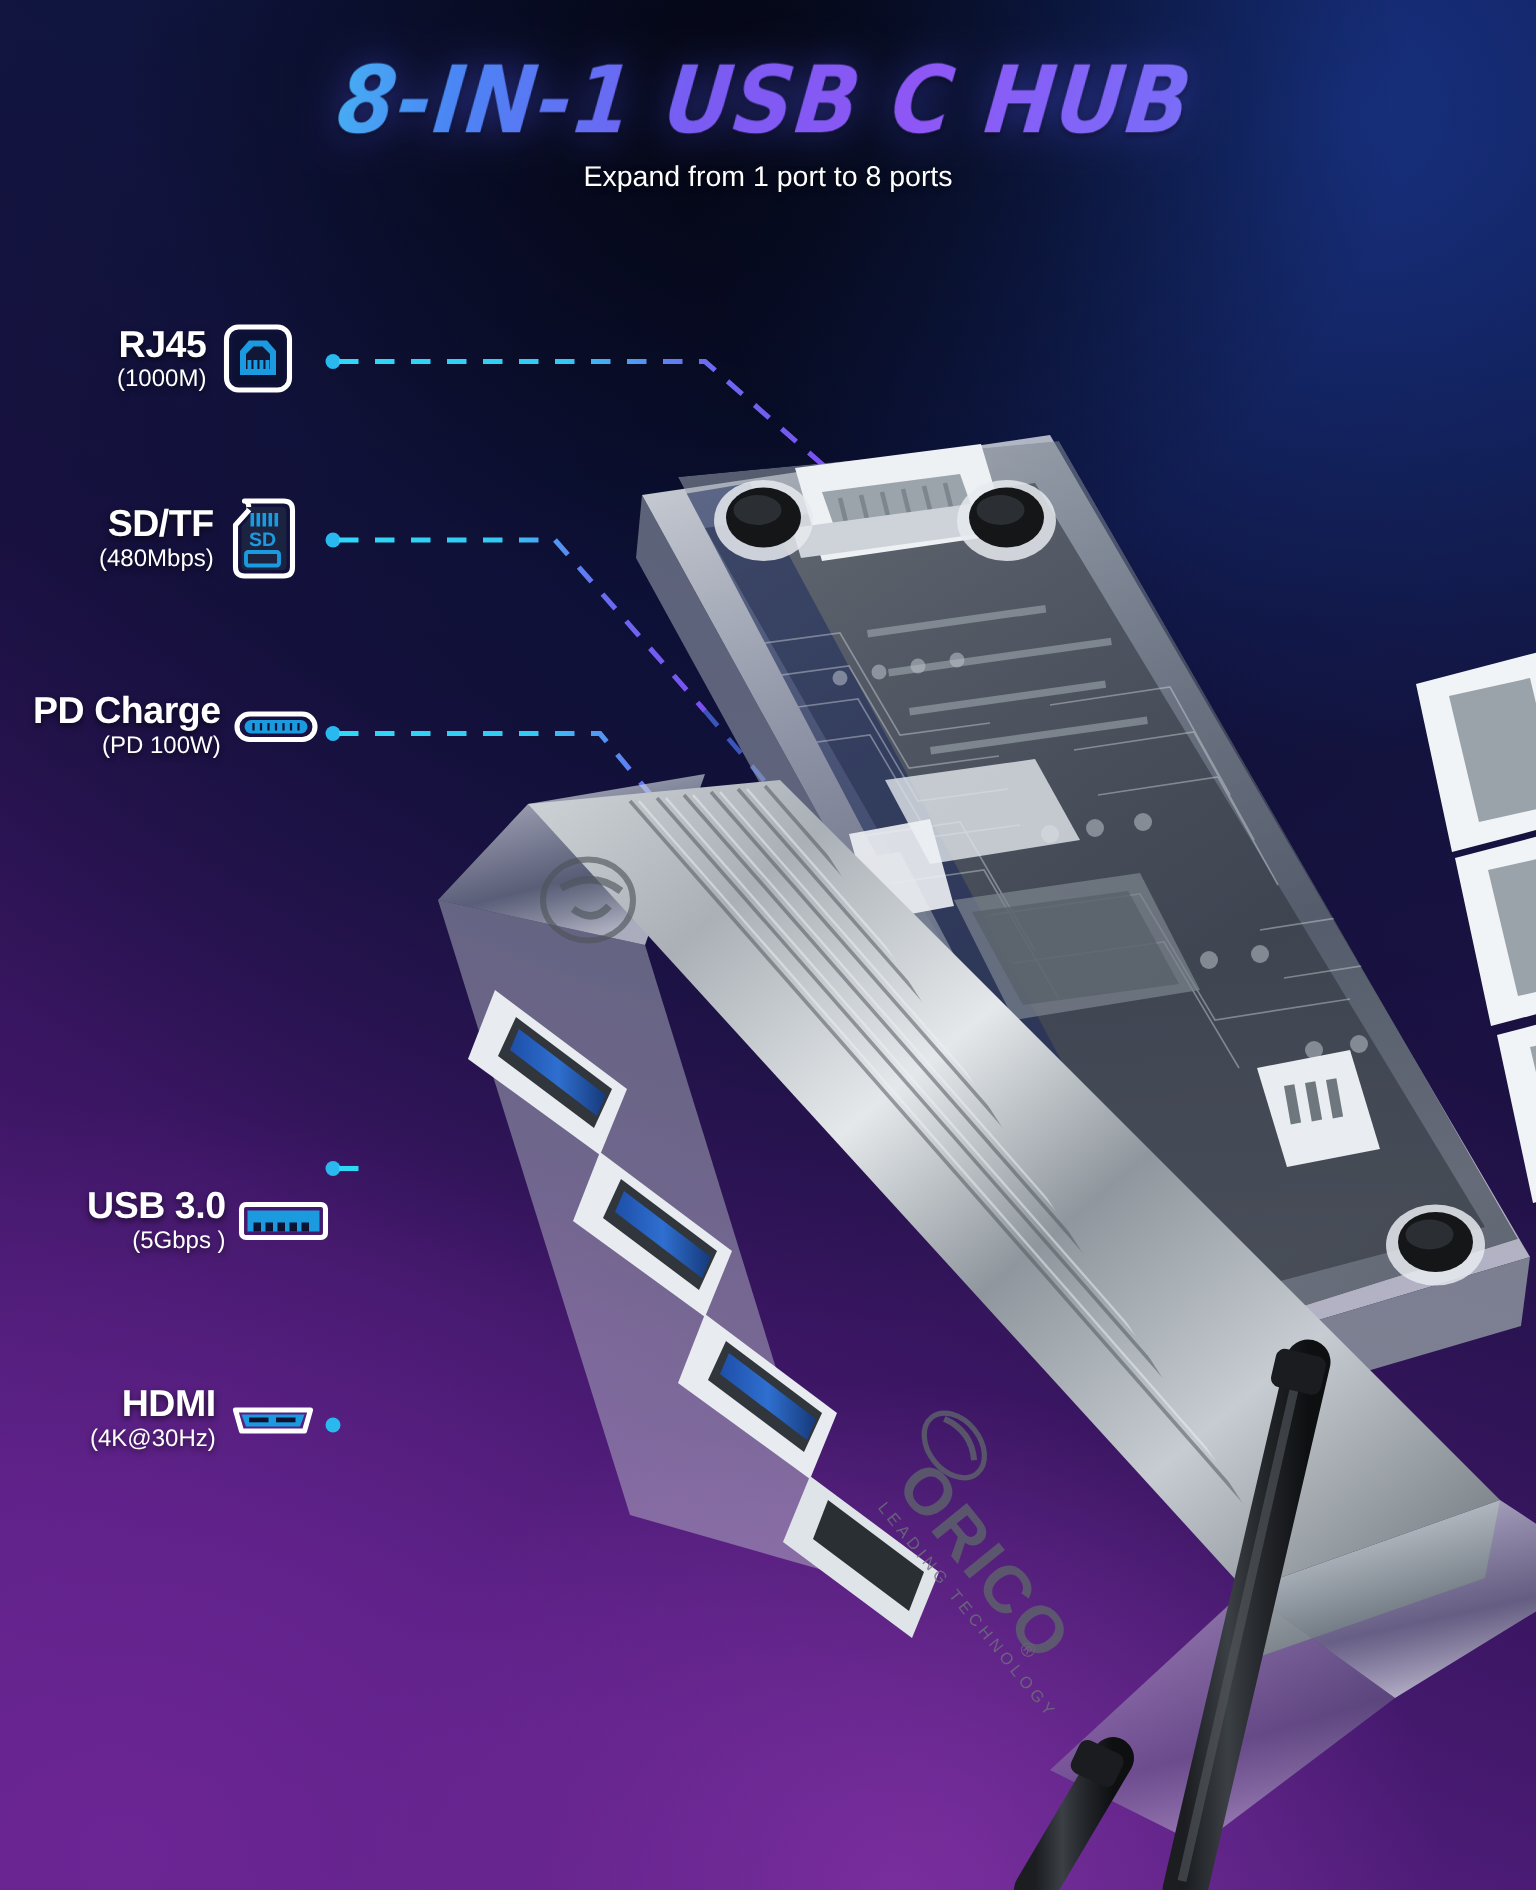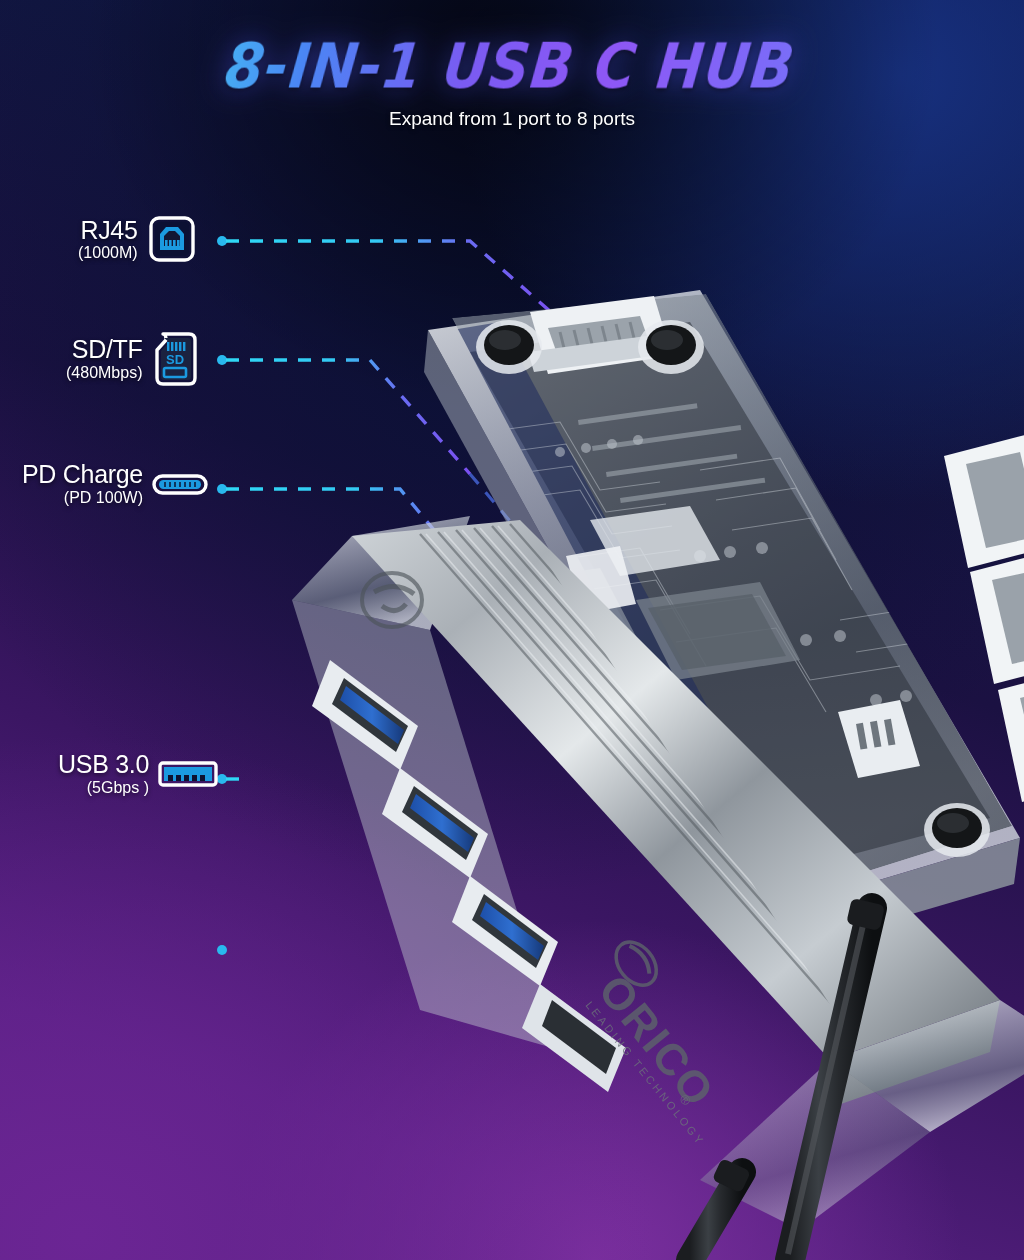--- a/index.html
+++ b/index.html
@@ -32,21 +32,21 @@
     transform:skewX(-6deg);
   }
   .subtitle{
     margin:10px 0 0;font-size:19px;color:#fff;font-weight:400;
     text-shadow:0 1px 4px rgba(0,0,0,.65);
   }
 
   
   .callout{position:absolute;display:flex;align-items:center;z-index:30;}
   .co-text{text-align:right;color:#fff;margin-right:9px;line-height:1.02;}
-  .co-main{font-size:25px;font-weight:normal;letter-spacing:-.3px;text-shadow:0 2px 4px rgba(0,0,0,.6);white-space:nowrap;}
+  .co-main{font-size:25px;font-weight:bold;letter-spacing:-.3px;text-shadow:0 2px 4px rgba(0,0,0,.6);white-space:nowrap;}
   .co-sub{font-size:16px;font-weight:normal;margin-top:2px;text-shadow:0 2px 4px rgba(0,0,0,.6);white-space:nowrap;}
 
   .icn{flex:0 0 auto;display:block;}
 
   
   .lines{position:absolute;inset:0;z-index:20;}
 
   
   .prod{position:absolute;inset:0;z-index:25;}
 </style>
@@ -407,32 +407,46 @@
           <line x1="18" y1="13" x2="18" y2="18"></line>
         <line x1="23" y1="13" x2="23" y2="18"></line>
           <line x1="28" y1="13" x2="28" y2="18"></line>
         <line x1="33" y1="13" x2="33" y2="18"></line>
           <line x1="38" y1="13" x2="38" y2="18"></line>
         <line x1="43" y1="13" x2="43" y2="18"></line>
       </g>
     </svg>
   </div>
 
-  <div class="callout" style="left:58px;top:752px;">
+  <div class="callout" style="left:58px;top:792px;">
     <div class="co-text">
       <div class="co-main">USB 3.0</div>
       <div class="co-sub">(5Gbps )</div>
     </div>
     <svg class="icn" width="60" height="34" viewBox="0 0 60 34">
       <rect x="2" y="6" width="56" height="22" rx="3" fill="none" stroke="#fff" stroke-width="3.4"></rect>
       <rect x="6" y="10" width="48" height="14" fill="#1b9ae0"></rect>
       <g fill="#0d1230">
         <rect x="10" y="18" width="5" height="6"></rect>
           <rect x="18" y="18" width="5" height="6"></rect>
         <rect x="26" y="18" width="5" height="6"></rect>
           <rect x="34" y="18" width="5" height="6"></rect>
         <rect x="42" y="18" width="5" height="6"></rect>
       </g>
     </svg>
   </div>
 
+  <div class="callout" style="left:60px;top:924px;">
+    <div class="co-text">
+      <div class="co-main">HDMI</div>
+      <div class="co-sub">(4K@30Hz)</div>
+    </div>
+    <svg class="icn" width="58" height="30" viewBox="0 0 58 30">
+      <path d="M4,9 L54,9 L50,23 L8,23 Z" fill="none" stroke="#fff" stroke-width="3.4" stroke-linejoin="round"></path>
+      <path d="M8,12 L50,12 L47,20 L11,20 Z" fill="#1b9ae0"></path>
+      <g fill="#0d1230">
+        <rect x="13" y="14" width="13" height="3.2"></rect>
+        <rect x="31" y="14" width="13" height="3.2"></rect>
+      </g>
+    </svg>
+  </div>
 
 </div>
 
 </body></html>

